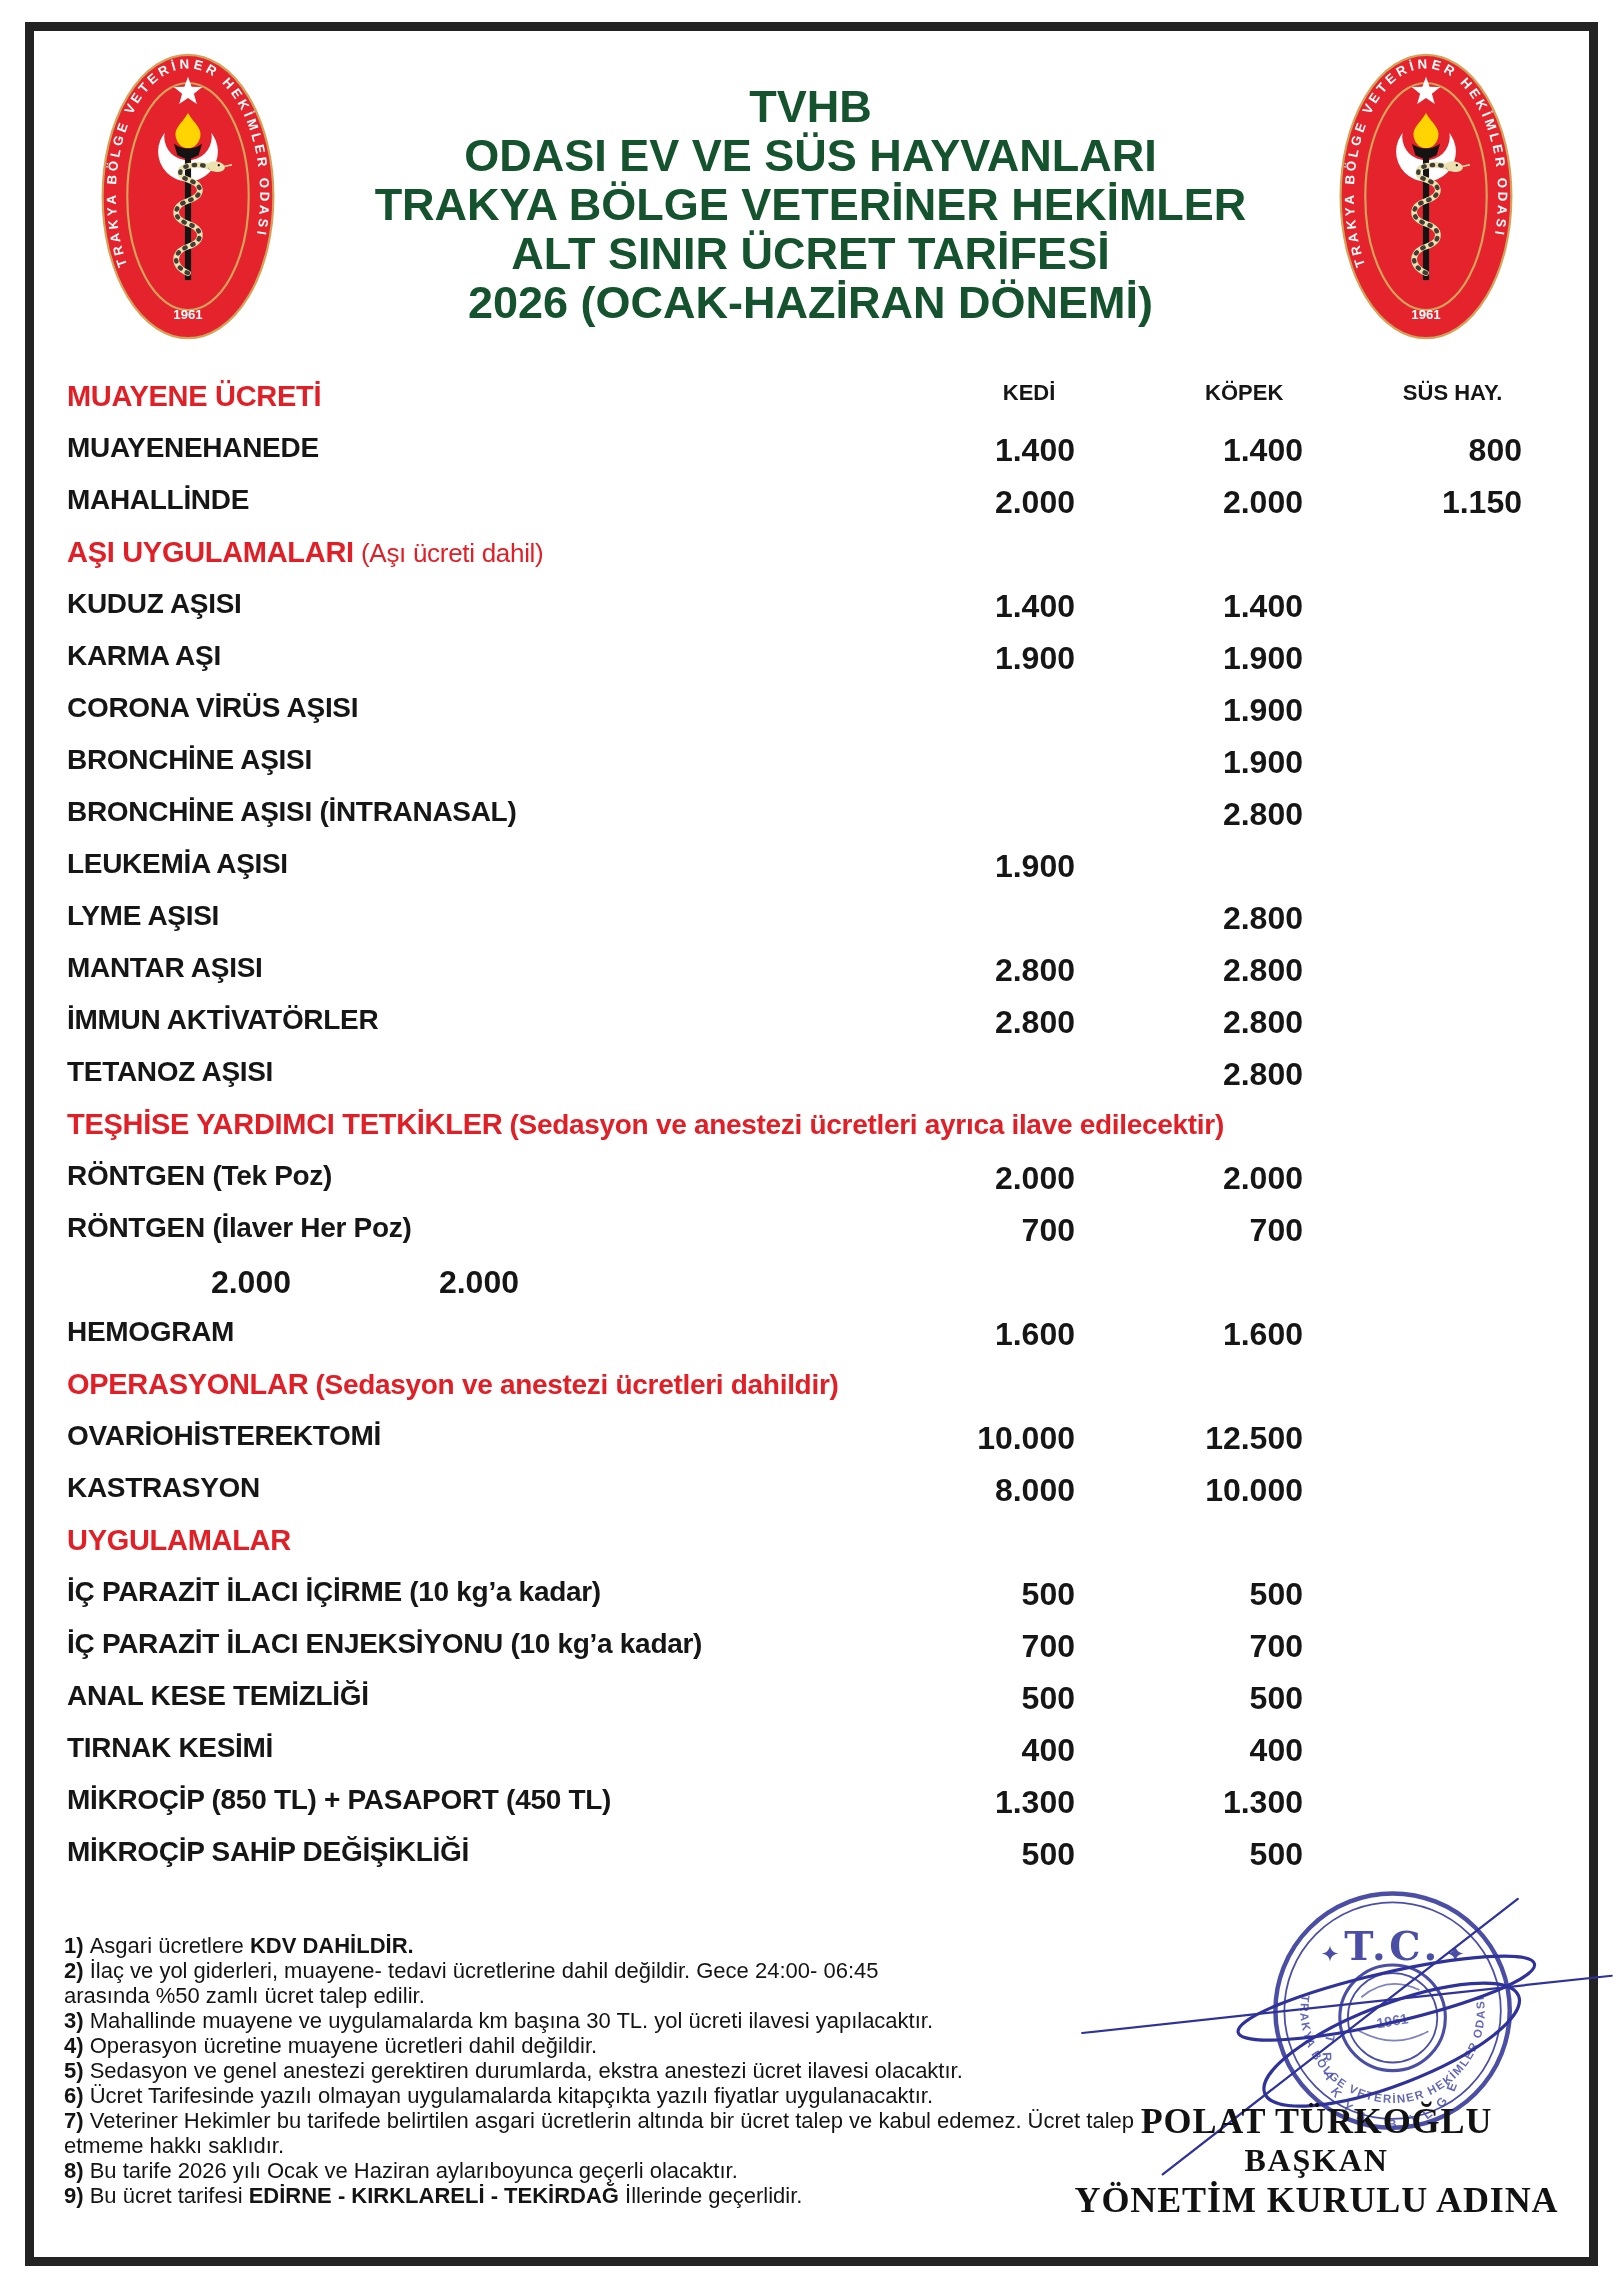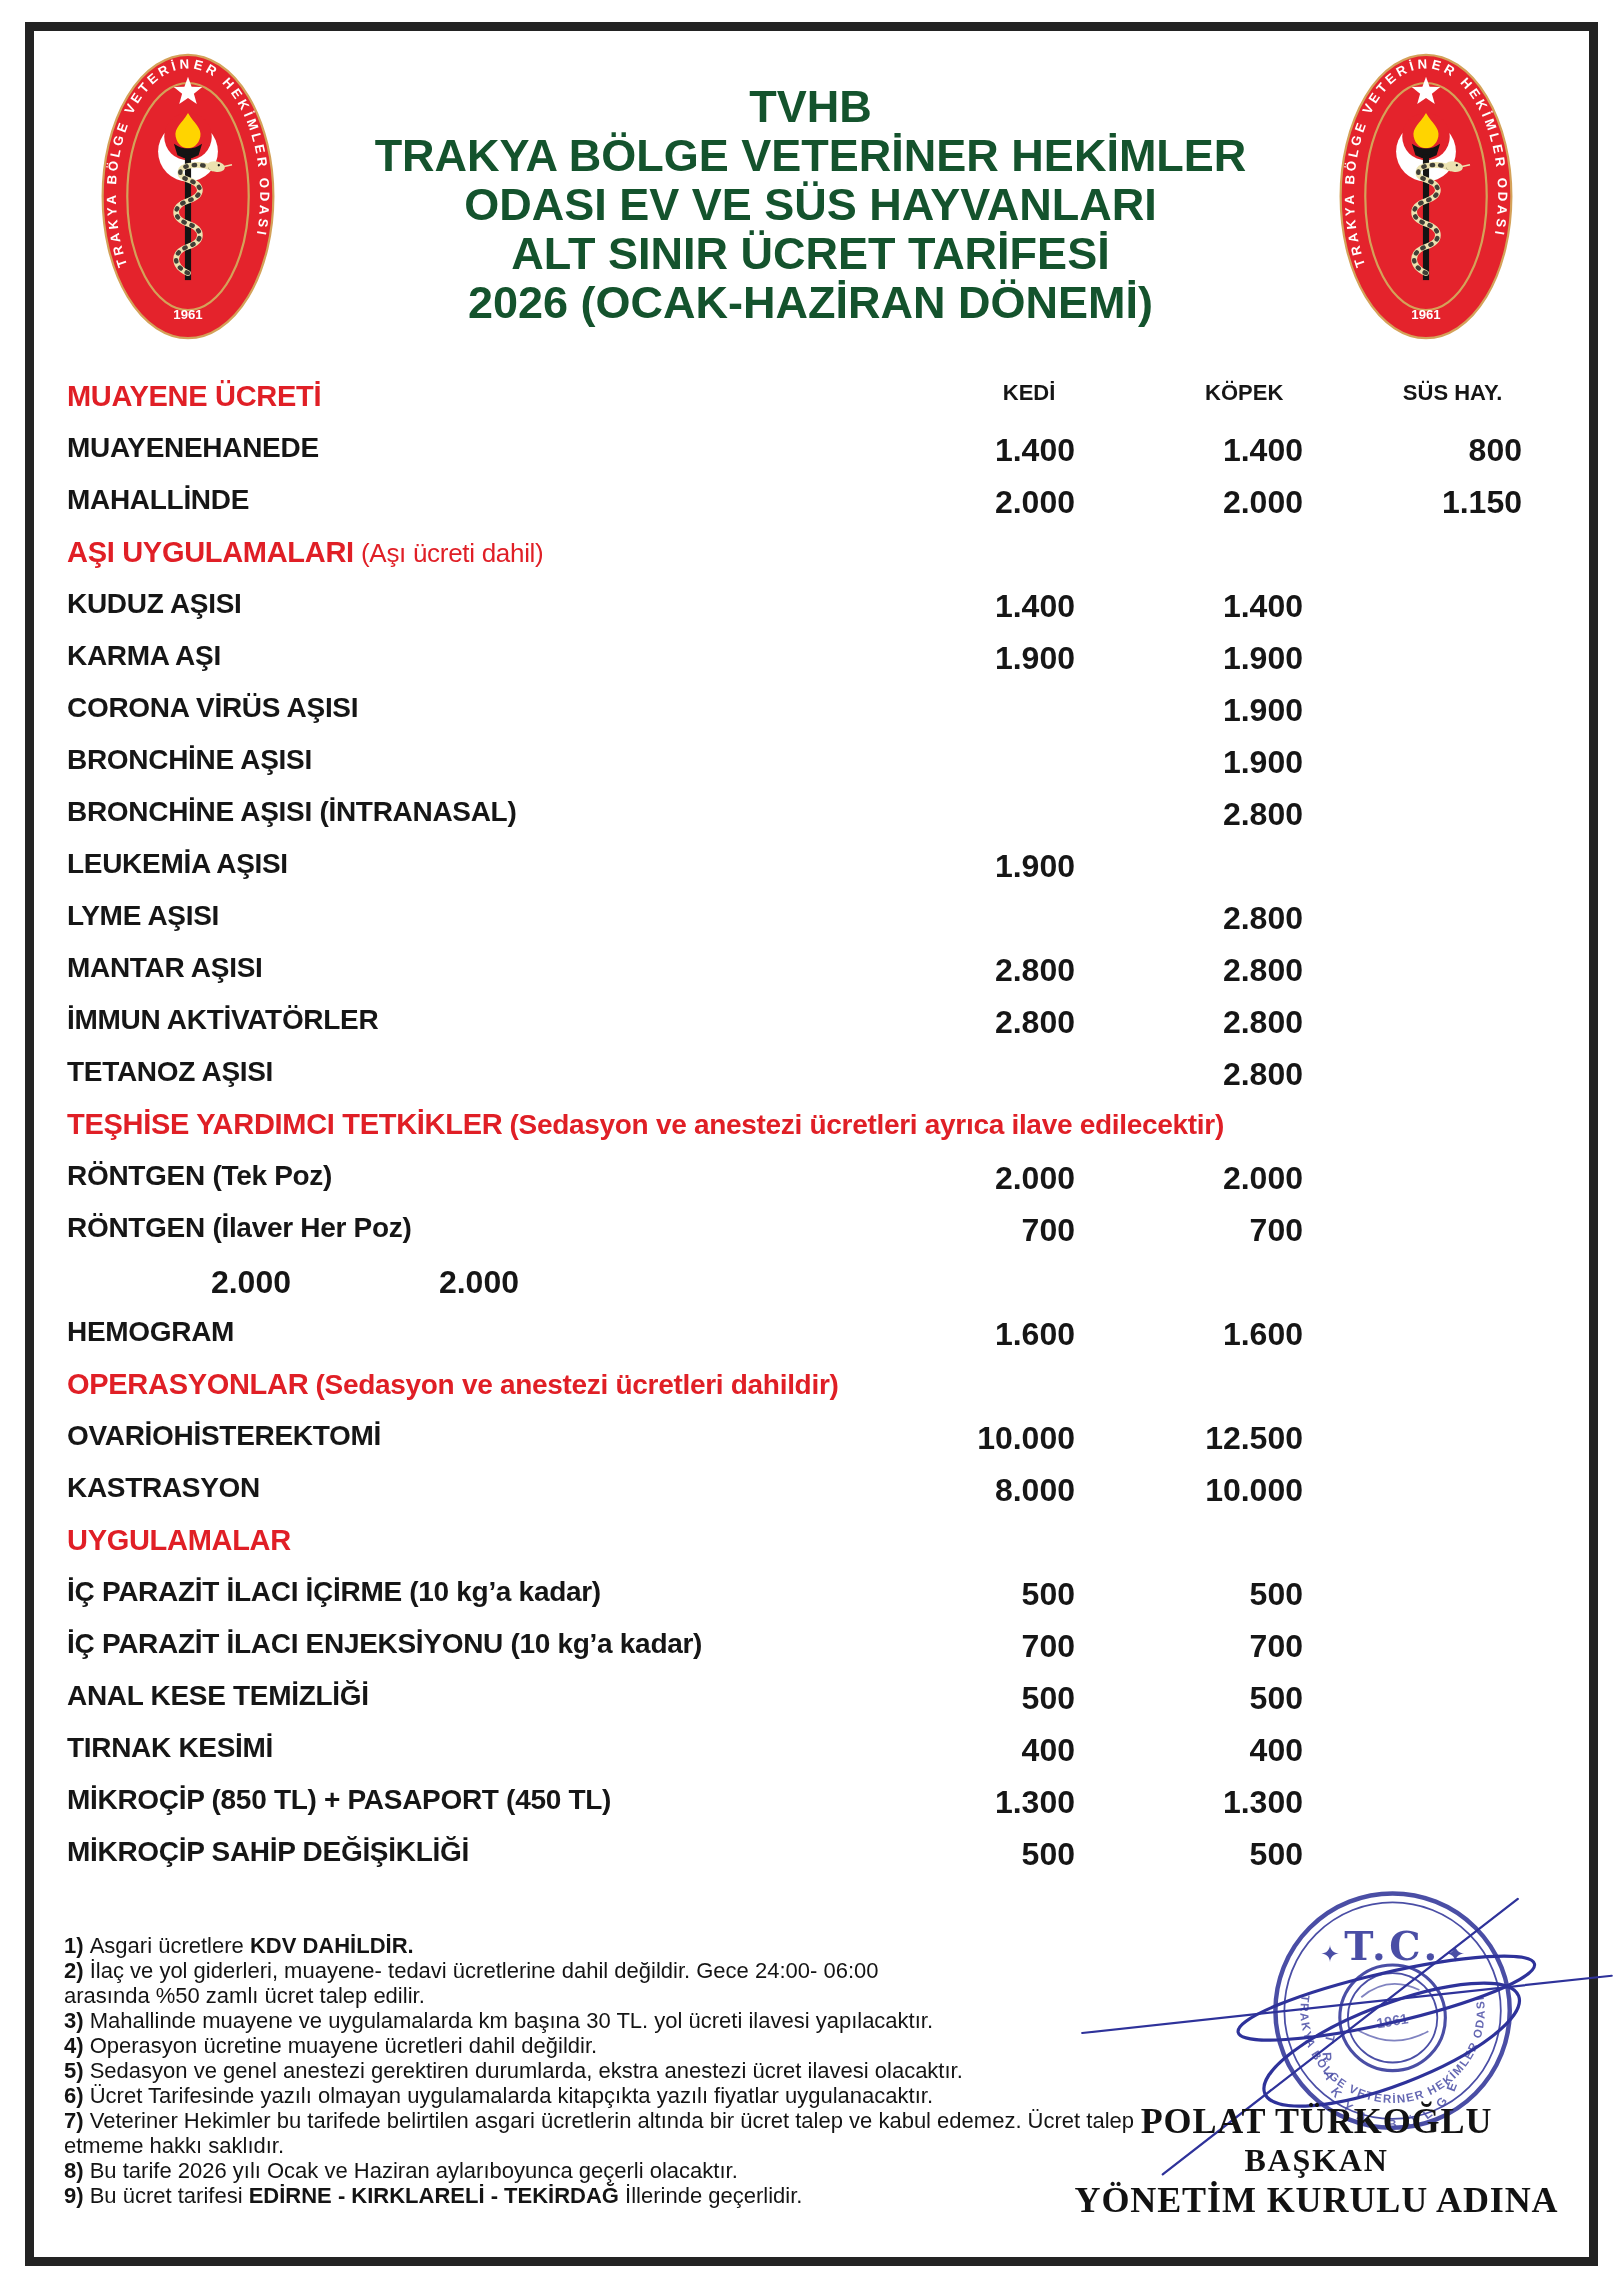--- a/index.html
+++ b/index.html
@@ -81,22 +81,22 @@
   <path class="s-cream" stroke-width="6.5" fill="none" stroke-linecap="round" d="M100,252 C82,244 82,228 100,222 C118,216 118,202 100,196 C82,190 82,176 100,170 C118,164 118,152 100,146 C88,142 88,132 102,130 C112,128 122,130 128,133"></path>
   <path stroke="#222222" stroke-width="5" fill="none" stroke-linecap="round" stroke-dasharray="1.6 8" opacity="0.85" d="M100,252 C82,244 82,228 100,222 C118,216 118,202 100,196 C82,190 82,176 100,170 C118,164 118,152 100,146 C88,142 88,132 102,130 C112,128 122,130 128,133"></path>
   <ellipse class="f-cream" cx="132" cy="131" rx="10" ry="6" transform="rotate(10 132 131)"></ellipse>
   <circle fill="#141414" cx="135" cy="129.5" r="1.3"></circle>
   <path class="s-cream" stroke-width="1.8" d="M141,131 l9,-2"></path>
   <text class="lg-year" x="100" y="304" text-anchor="middle">1961</text>
 </svg>
 
 <div class="title">
     <div>TVHB</div>
+    <div>ODASI EV VE SÜS HAYVANLARI</div>
     <div>TRAKYA BÖLGE VETERİNER HEKİMLER</div>
-    <div>ODASI EV VE SÜS HAYVANLARI</div>
     <div>ALT SINIR ÜCRET TARİFESİ</div>
     <div>2026 (OCAK-HAZİRAN DÖNEMİ)</div>
   </div>
 
 <svg class="logo right" viewBox="0 0 200 330">
   <ellipse class="f-red s-gold" cx="100" cy="165" rx="97" ry="161" stroke-width="2.5"></ellipse>
   <ellipse class="s-gold" cx="100" cy="165" rx="69" ry="129" fill="none" stroke-width="2.5"></ellipse>
   <defs>
       <path id="lgPR" d="M 33 248 A 82 145 0 1 1 167 248" fill="none"></path>
     </defs>
@@ -274,21 +274,21 @@
     <div class="trow">
       <div class="label">MİKROÇİP SAHİP DEĞİŞİKLİĞİ</div>
       <div class="cell c0">500</div>
       <div class="cell c1">500</div>
       <div class="cell c2"></div>
     </div>
   </div>
 
 <div class="footnotes">
     <div class="fn-line"><b>1) </b><span>Asgari ücretlere </span><b>KDV DAHİLDİR.</b></div>
-    <div class="fn-line"><b>2) </b><span>İlaç ve yol giderleri, muayene- tedavi ücretlerine dahil değildir. Gece 24:00- 06:00</span></div>
+    <div class="fn-line"><b>2) </b><span>İlaç ve yol giderleri, muayene- tedavi ücretlerine dahil değildir. Gece 24:00- 06:45</span></div>
     <div class="fn-line"><span> arasında %50 zamlı ücret talep edilir.</span></div>
     <div class="fn-line"><b>3) </b><span>Mahallinde muayene ve uygulamalarda km başına 30 TL. yol ücreti ilavesi yapılacaktır.</span></div>
     <div class="fn-line"><b>4) </b><span>Operasyon ücretine muayene ücretleri dahil değildir.</span></div>
     <div class="fn-line"><b>5) </b><span>Sedasyon ve genel anestezi gerektiren durumlarda, ekstra anestezi ücret ilavesi olacaktır.</span></div>
     <div class="fn-line"><b>6) </b><span>Ücret Tarifesinde yazılı olmayan uygulamalarda kitapçıkta yazılı fiyatlar uygulanacaktır.</span></div>
     <div class="fn-line"><b>7) </b><span>Veteriner Hekimler bu tarifede belirtilen asgari ücretlerin altında bir ücret talep ve kabul edemez. Ücret talep</span></div>
     <div class="fn-line"><span> etmeme hakkı saklıdır.</span></div>
     <div class="fn-line"><b>8) </b><span>Bu tarife 2026 yılı Ocak ve Haziran aylarıboyunca geçerli olacaktır.</span></div>
     <div class="fn-line"><b>9) </b><span>Bu ücret tarifesi </span><b>EDİRNE - KIRKLARELİ - TEKİRDAĞ</b><span> İllerinde geçerlidir.</span></div>
   </div>

